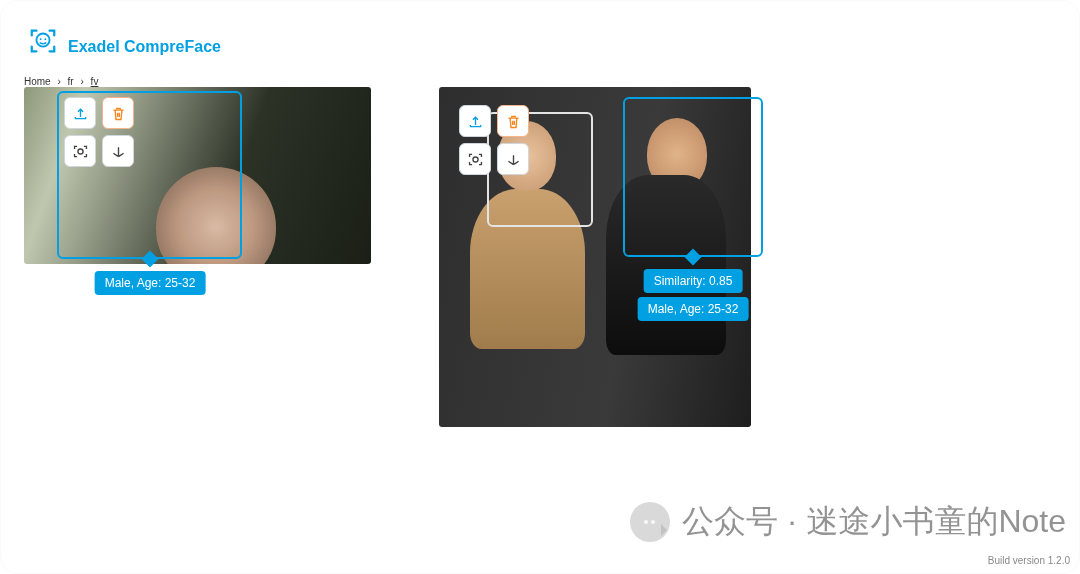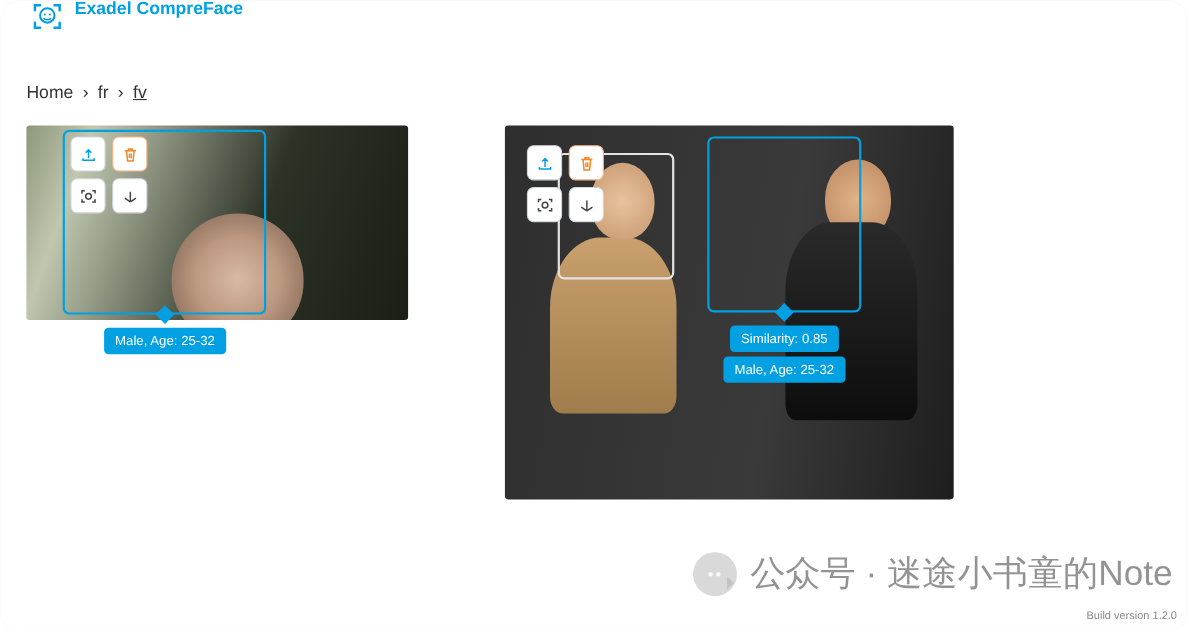--- a/index.html
+++ b/index.html
@@ -7,21 +7,21 @@
       font-family: Arial, Helvetica, sans-serif;
       background: #fff;
       width: 1080px;
       height: 574px;
       overflow: hidden;
       position: relative;
     }
     .header {
       height: 56px;
       display: flex;
-      align-items: flex-start;
+      align-items: flex-end;
       padding: 0 28px;
       gap: 10px;
     }
     .logo-mark {
       width: 30px; height: 30px;
       display:flex; align-items:center; justify-content:center;
     }
     .logo-text {
       color: #00a0e3;
       font-weight: 700;
@@ -53,38 +53,37 @@
     }
     .sidebar-item .icon { width: 18px; height: 18px; display:flex; align-items:center; justify-content:center; }
 
     .main {
       flex: 1;
       padding: 20px 28px 0 24px;
       position: relative;
     }
 
     .breadcrumb {
-      font-size: 16px;
+      font-size: 10px;
       color: #333;
-      margin-bottom: 20px;
     }
     .breadcrumb .sep { color: #333; margin: 0 4px; }
     .breadcrumb .link { color: #333; cursor: pointer; }
     .breadcrumb .current { text-decoration: underline; }
 
     .panels {
       display: flex;
-      gap: 88px;
+      gap: 68px;
     }
 
     .panel {
       position: relative;
     }
     .panel.left { width: 347px; height: 177px; }
-    .panel.right { width: 408px; height: 340px; }
+    .panel.right { width: 312px; height: 340px; }
 
     .photo-bg {
       position:absolute; inset:0;
       border-radius: 3px;
       overflow:hidden;
     }
     
     .photo-left { background: linear-gradient(110deg,#8a9a6e 0%,#bec8a6 15%,#2a3322 60%,#1a2014 100%); filter: saturate(.7); }
     .photo-left::after{ content:""; position:absolute; left:38%; top:45%; width:120px; height:120px; background: radial-gradient(circle,#e3b898 0%,#c99572 45%,#7a5a43 100%); border-radius:50% 50% 48% 48%; filter: blur(.4px); }
     

